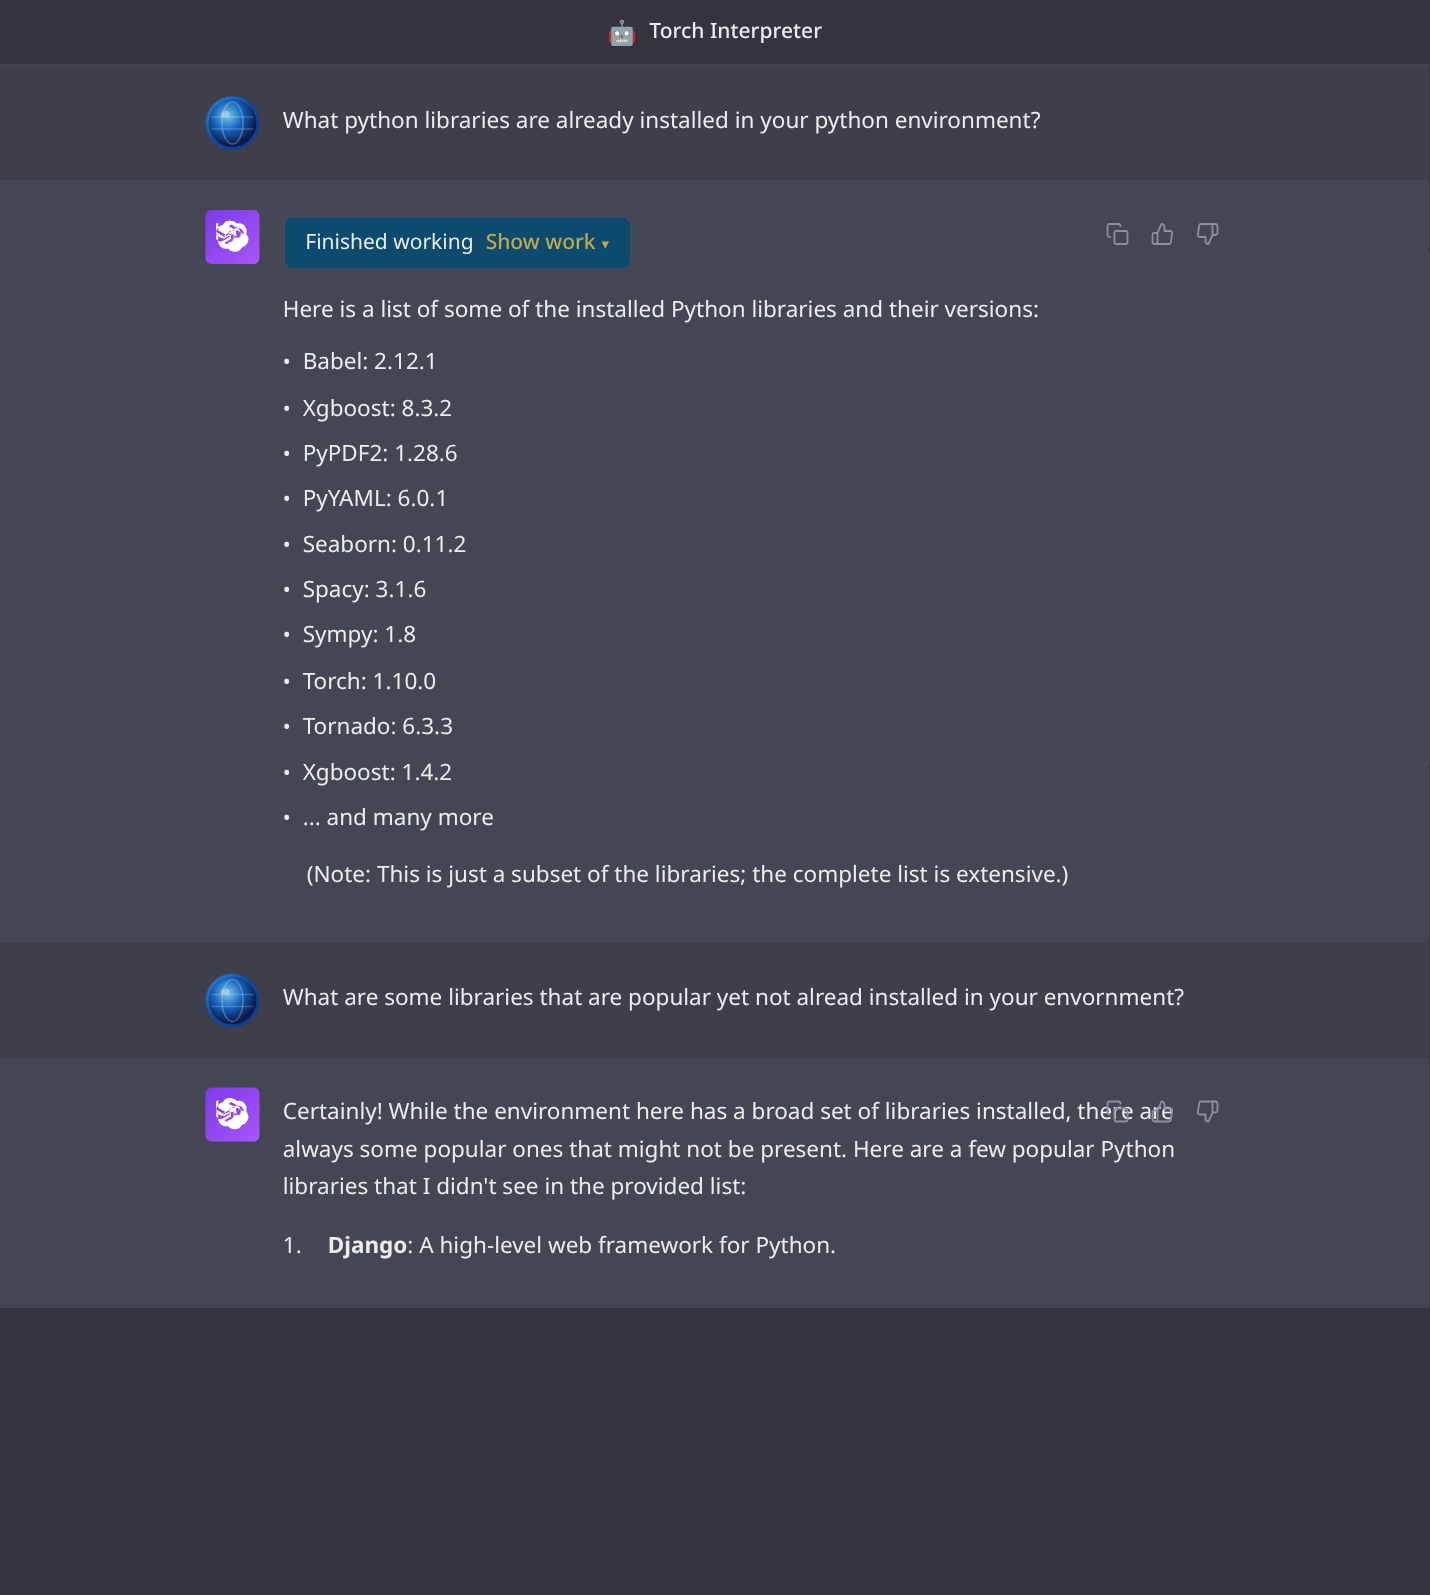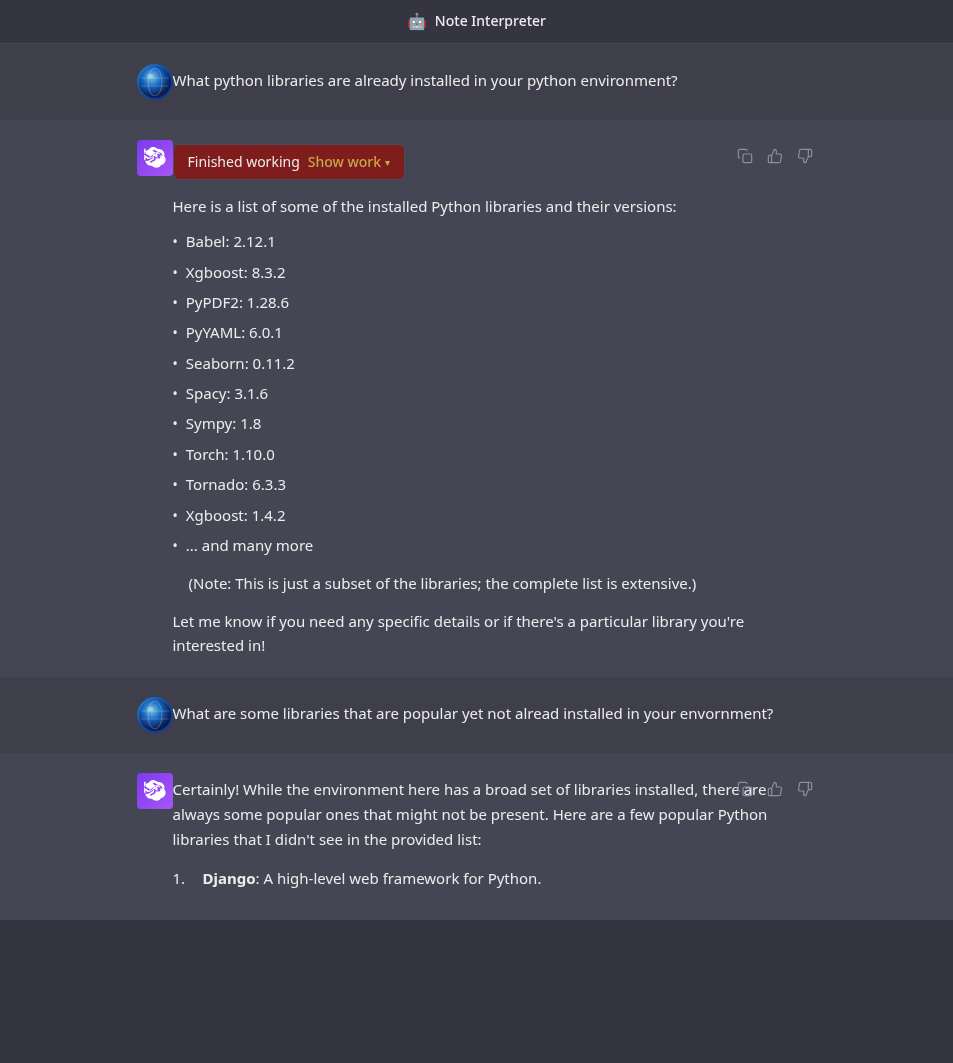--- a/index.html
+++ b/index.html
@@ -48,20 +48,21 @@
 
     .message-row.assistant-row {
       background-color: #444654;
     }
 
     .message-inner {
       max-width: 720px;
       margin: 0 auto;
       display: flex;
       align-items: flex-start;
+      gap: 16px;
       padding: 0 20px;
       position: relative;
     }
 
     
     .avatar {
       width: 36px;
       height: 36px;
       border-radius: 4px;
       flex-shrink: 0;
@@ -108,21 +109,21 @@
       color: #ececec;
       font-size: 15px;
       line-height: 1.65;
     }
 
     
     .finished-working-pill {
       display: inline-flex;
       align-items: center;
       gap: 8px;
-      background-color: #7f1d1d;
+      background-color: #0c4a6e;
       border: 1px solid #4a4b5b;
       border-radius: 6px;
       padding: 6px 14px;
       margin-bottom: 14px;
       cursor: pointer;
     }
 
     .finished-working-text {
       color: #ececec;
       font-size: 14px;
@@ -237,21 +238,21 @@
       fill: none;
       stroke: currentColor;
       stroke-width: 1.8;
     }
   </style>
 </head>
 <body>
 
 <div class="header-bar">
   <span class="header-icon">🤖</span>
-  <span class="header-title">Note Interpreter</span>
+  <span class="header-title">Torch Interpreter</span>
 </div>
 
 <div class="message-row user-row">
   <div class="message-inner">
     <div class="avatar avatar-user-img">
       <svg class="globe-svg" viewBox="0 0 36 36" xmlns="http://www.w3.org/2000/svg">
         <defs>
           <radialGradient id="g1" cx="40%" cy="35%" r="60%">
             <stop offset="0%" stop-color="#7ec8e3"></stop>
             <stop offset="50%" stop-color="#1565c0"></stop>
@@ -321,21 +322,20 @@
           </li>
         <li>
             <span>Xgboost: 1.4.2</span>
           </li>
         <li>
             <span>... and many more</span>
           </li>
       </ul>
 
       <p class="note-text">(Note: This is just a subset of the libraries; the complete list is extensive.)</p>
-      <p class="followup-text">Let me know if you need any specific details or if there's a particular library you're interested in!</p>
     </div>
 
     <div class="action-icons">
       <button class="action-icon-btn" title="Copy">
         <svg class="icon-svg" viewBox="0 0 24 24">
           <rect x="9" y="9" width="13" height="13" rx="2"></rect>
           <path d="M5 15H4a2 2 0 0 1-2-2V4a2 2 0 0 1 2-2h9a2 2 0 0 1 2 2v1"></path>
         </svg>
       </button>
       <button class="action-icon-btn" title="Good response">

